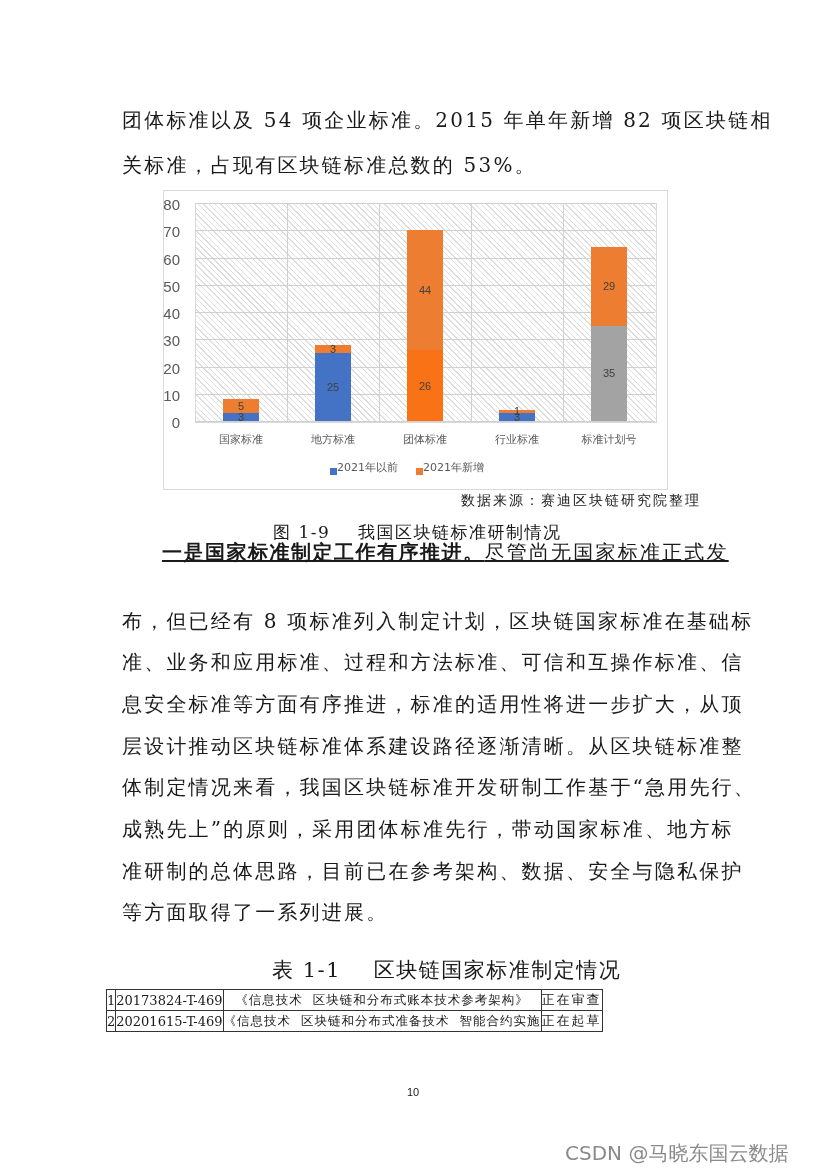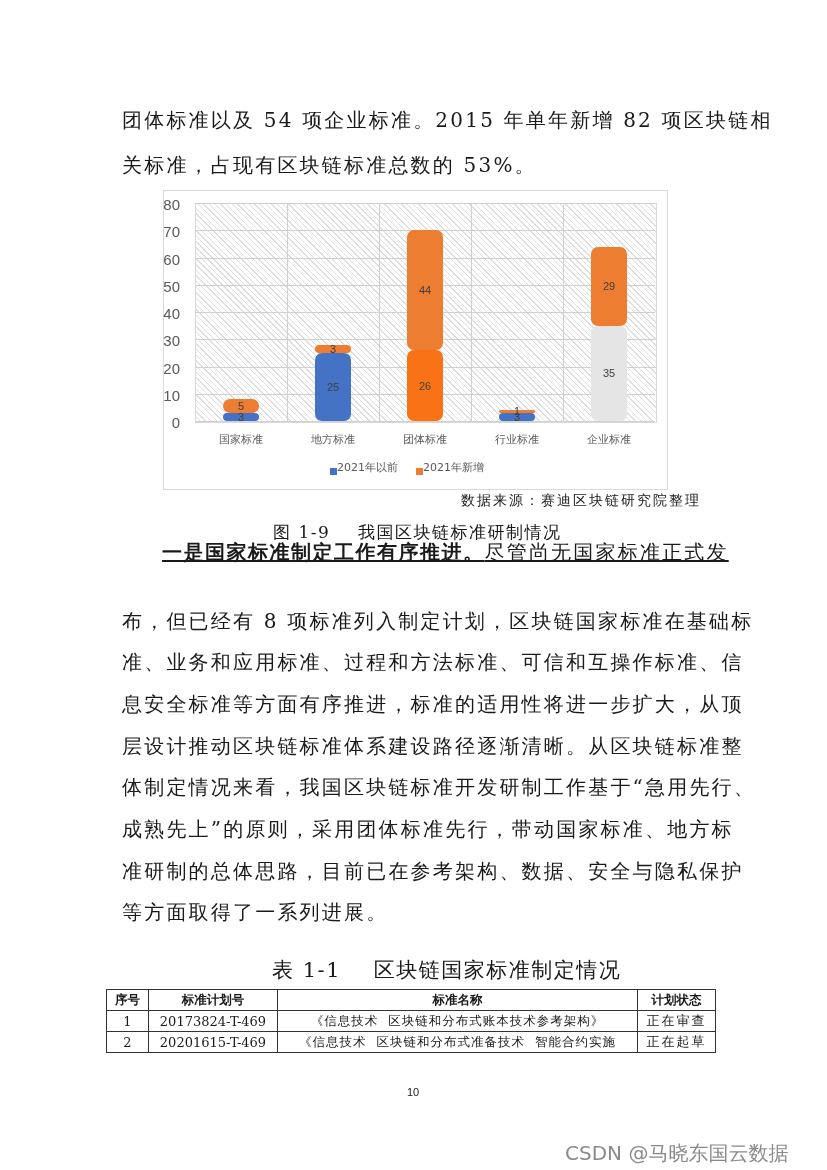--- a/index.html
+++ b/index.html
@@ -13,21 +13,21 @@
   .chart-box { position:absolute; left:163px; top:190px; width:503px; height:298px;
                border:1px solid #d9d9d9; background:#fff; }
   .plot { position:absolute; left:195px; top:203px; width:460px; height:218px;
           border:1px solid #d9d9d9;
           background-image: repeating-linear-gradient(45deg, #ffffff 0px, #ffffff 3px, #dedede 3px, #dedede 4px); }
   .gridline { position:absolute; left:195px; width:460px; height:1px; background:#d0d0d0; }
   .vgrid { position:absolute; top:203px; height:218px; width:1px; background:#d0d0d0; }
   .ytick { position:absolute; left:160px; width:20px; text-align:right;
            font-family:"Liberation Sans",sans-serif; font-size:15px; color:#595959; }
   .bar-seg { position:absolute; width:36px; display:flex; align-items:center; justify-content:center;
-             font-family:"Liberation Sans",sans-serif; font-size:11px; color:#404040; overflow:visible;border-radius:7px; }
+             font-family:"Liberation Sans",sans-serif; font-size:11px; color:#404040; overflow:visible; }
   .xcat { position:absolute; top:432px; width:92px; text-align:center;
           font-family:"DejaVu Sans","Liberation Sans",sans-serif; font-size:11px; color:#595959; }
   .legend { position:absolute; top:460px; left:330px; display:flex; gap:18px;
             font-family:"DejaVu Sans","Liberation Sans",sans-serif; font-size:11px; color:#595959; }
   .legend-item { display:flex; align-items:flex-end; gap:0; }
   .swatch { width:7px; height:7px; display:inline-block; }
 
   .source { position:absolute; top:492px; right:126px; font-size:14px; letter-spacing:2px; }
   .fig-caption { position:absolute; top:521px; left:273px; font-size:17px; letter-spacing:1.5px; }
   .table-caption { position:absolute; top:956px; left:272px; font-size:21px; letter-spacing:1.5px; }
@@ -79,23 +79,23 @@
     <div class="xcat" style="left: 195px;">国家标准</div>
     <div class="bar-seg" style="left: 315px; top: 352.875px; height: 68.125px; background: rgb(68, 114, 196);">25</div>
     <div class="bar-seg" style="left: 315px; top: 344.7px; height: 8.175px; background: rgb(237, 125, 49);">3</div>
     <div class="xcat" style="left: 287px;">地方标准</div>
     <div class="bar-seg" style="left: 407px; top: 350.15px; height: 70.85px; background: #f97316;">26</div>
     <div class="bar-seg" style="left: 407px; top: 230.25px; height: 119.9px; background: rgb(237, 125, 49);">44</div>
     <div class="xcat" style="left: 379px;">团体标准</div>
     <div class="bar-seg" style="left: 499px; top: 412.825px; height: 8.175px; background: rgb(68, 114, 196);">3</div>
     <div class="bar-seg" style="left: 499px; top: 410.1px; height: 2.725px; background: rgb(237, 125, 49);">1</div>
     <div class="xcat" style="left: 471px;">行业标准</div>
-    <div class="bar-seg" style="left: 591px; top: 325.625px; height: 95.375px; background: #e5e5e5;">35</div>
+    <div class="bar-seg" style="left: 591px; top: 325.625px; height: 95.375px; background: #a3a3a3;">35</div>
     <div class="bar-seg" style="left: 591px; top: 246.6px; height: 79.025px; background: rgb(237, 125, 49);">29</div>
-    <div class="xcat" style="left: 563px;">企业标准</div>
+    <div class="xcat" style="left: 563px;">标准计划号</div>
   </div>
 <div class="legend">
   <div class="legend-item">
     <span class="swatch" style="background:#4472C4"></span>
     <span>2021年以前</span>
   </div>
   <div class="legend-item">
     <span class="swatch" style="background:#ED7D31"></span>
     <span>2021年新增</span>
   </div>
@@ -112,26 +112,20 @@
 <div class="para-line" style="top:692px;">息安全标准等方面有序推进，标准的适用性将进一步扩大，从顶</div>
 <div class="para-line" style="top:734px;">层设计推动区块链标准体系建设路径逐渐清晰。从区块链标准整</div>
 <div class="para-line" style="top:775px;">体制定情况来看，我国区块链标准开发研制工作基于“急用先行、</div>
 <div class="para-line" style="top:817px;">成熟先上”的原则，采用团体标准先行，带动国家标准、地方标</div>
 <div class="para-line" style="top:859px;">准研制的总体思路，目前已在参考架构、数据、安全与隐私保护</div>
 <div class="para-line" style="top:900px;">等方面取得了一系列进展。</div>
 
 <div class="table-caption" style="white-space:pre;">表 1-1    区块链国家标准制定情况</div>
 <table class="std">
   <tbody>
-      <tr>
-    <th class="c1">序号</th>
-    <th class="c2">标准计划号</th>
-    <th class="c3">标准名称</th>
-    <th class="c4">计划状态</th>
-  </tr>
   <tr>
     <td>1</td>
     <td>20173824-T-469</td>
     <td class="name" style="white-space:pre;">《信息技术  区块链和分布式账本技术参考架构》</td>
     <td class="status">正在审查</td>
   </tr>
   <tr>
     <td>2</td>
     <td>20201615-T-469</td>
     <td class="name" style="white-space:pre;">《信息技术  区块链和分布式准备技术  智能合约实施</td>

